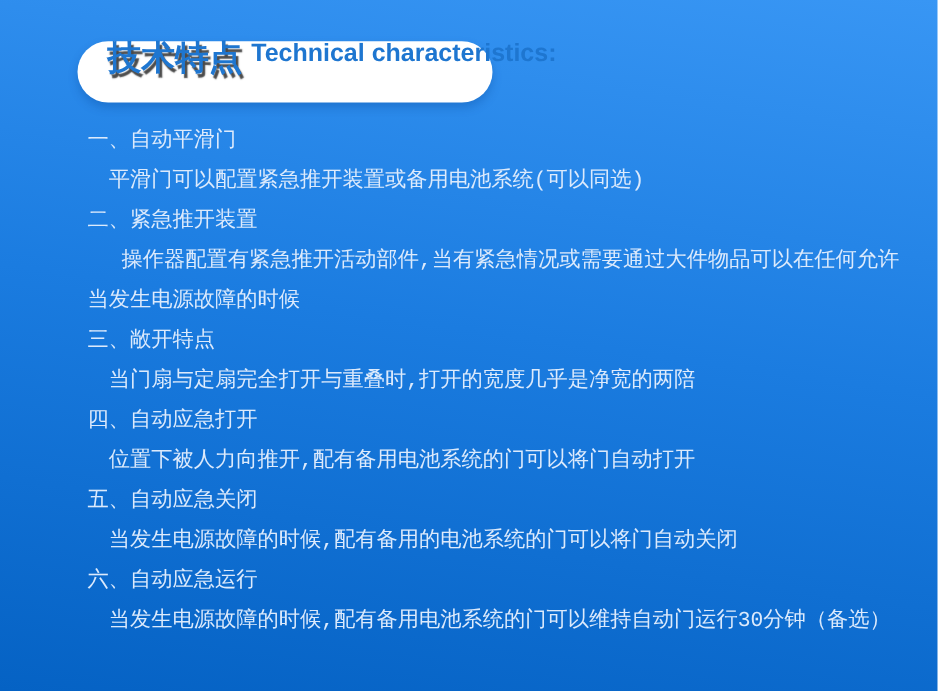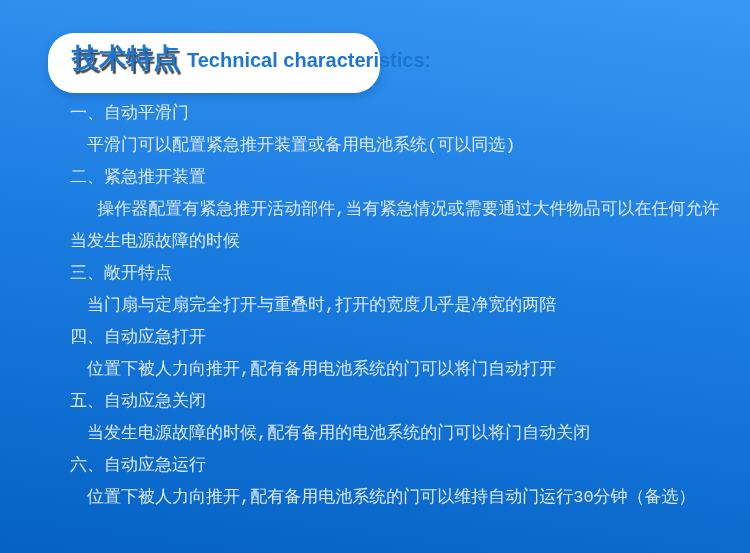--- a/index.html
+++ b/index.html
@@ -9,30 +9,30 @@
   body {
     width: 750px;
     height: 553px;
     overflow: hidden;
     position: relative;
     font-family: "Liberation Sans", "DejaVu Sans", sans-serif;
     background: linear-gradient(188deg, var(--bg-top, #3896f4) 0%, #1b7ce0 48%, var(--bg-bottom, #0562c4) 100%);
   }
   .banner {
     position: absolute;
-    left: 48px;
+    left: 62px;
     top: 33px;
     width: 332px;
-    height: 60px;
+    height: 49px;
     box-sizing: border-box;
     background: #ffffff;
     border-radius: 26px;
     box-shadow: 0 4px 8px rgba(0, 60, 140, 0.28);
     display: flex;
-    align-items: center;
+    align-items: flex-start;
     padding-left: 24px;
   }
   .banner-cn {
     font-size: 27px;
     font-weight: 900;
     color: var(--accent, #1e76d0);
     letter-spacing: 0px;
     line-height: 1;
     margin-bottom: 9px;
     text-shadow: 2px 3px 1px #4a4a4a;
@@ -76,14 +76,14 @@
     <div class="line">二、紧急推开装置</div>
     <div class="line">　 操作器配置有紧急推开活动部件,当有紧急情况或需要通过大件物品可以在任何允许</div>
     <div class="line">当发生电源故障的时候</div>
     <div class="line">三、敞开特点</div>
     <div class="line">　当门扇与定扇完全打开与重叠时,打开的宽度几乎是净宽的两陪</div>
     <div class="line">四、自动应急打开</div>
     <div class="line">　位置下被人力向推开,配有备用电池系统的门可以将门自动打开</div>
     <div class="line">五、自动应急关闭</div>
     <div class="line">　当发生电源故障的时候,配有备用的电池系统的门可以将门自动关闭</div>
     <div class="line">六、自动应急运行</div>
-    <div class="line">　位置下被人力向推开,配有备用电池系统的门可以维持自动门运行30分钟（备选）</div>
+    <div class="line">　当发生电源故障的时候,配有备用电池系统的门可以维持自动门运行30分钟（备选）</div>
   </div>
 
 </body></html>

